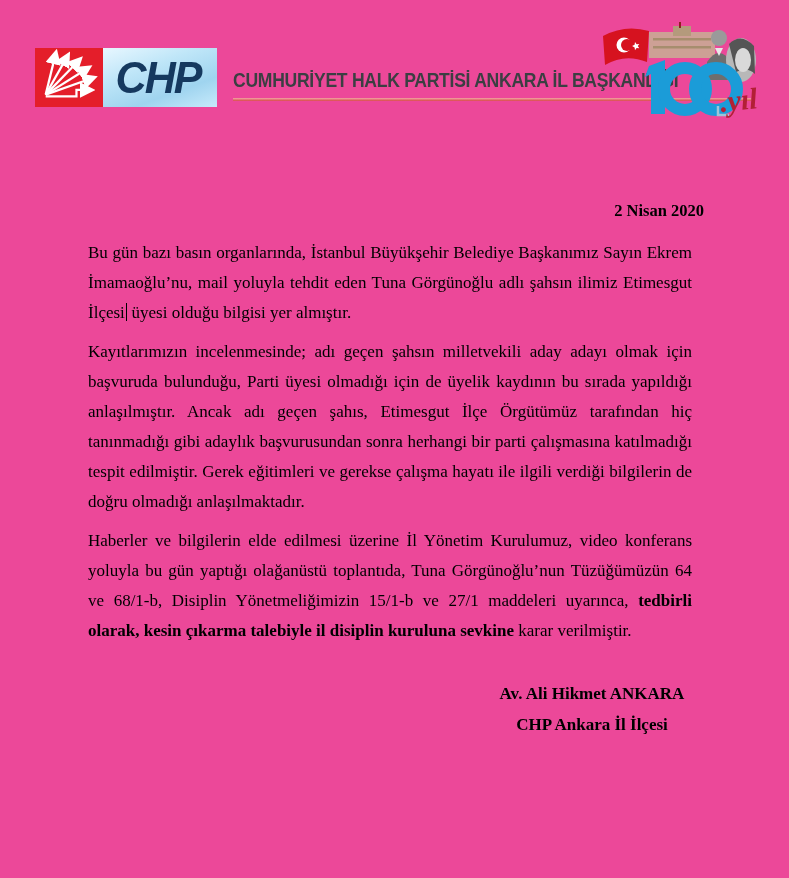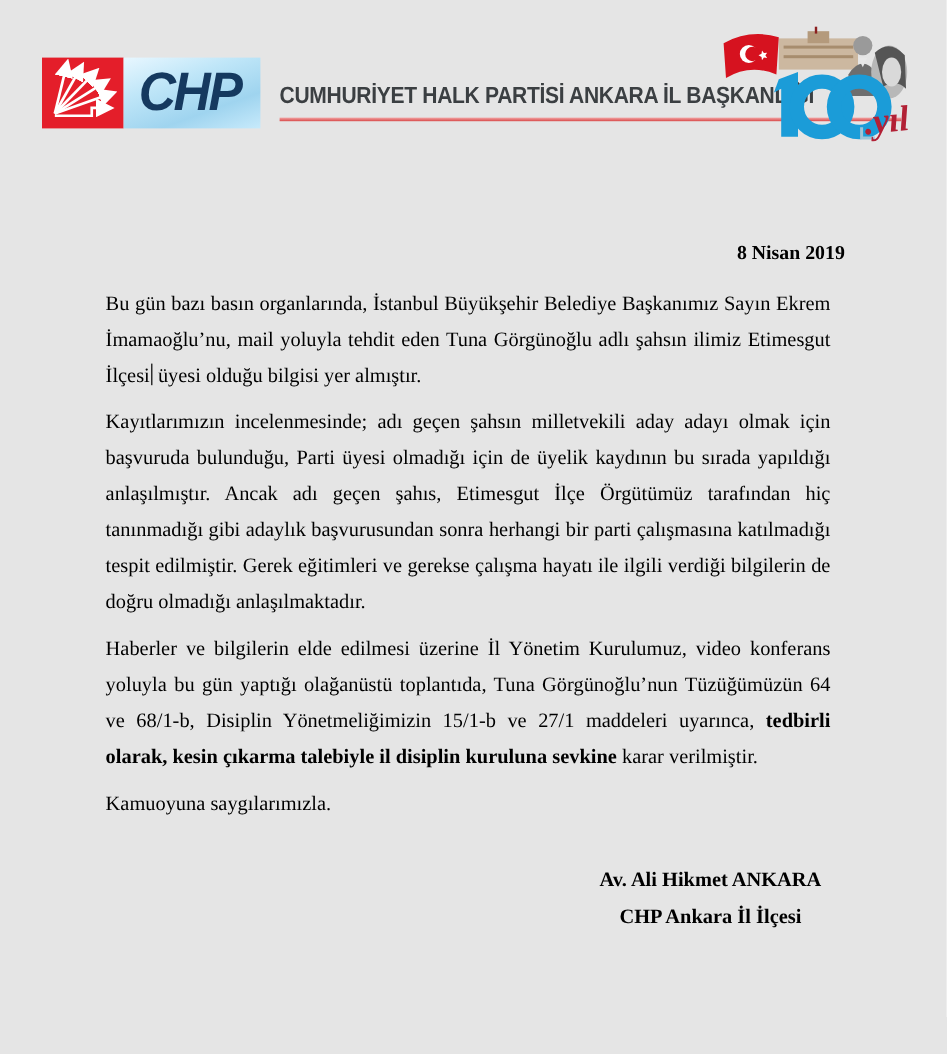--- a/index.html
+++ b/index.html
@@ -1,19 +1,19 @@
 <!DOCTYPE html>
 <html><head>
 <meta charset="utf-8">
 <style>
   html,body{margin:0;padding:0;background:#ffffff;}
   .page{
     position:relative;
     width:789px;height:878px;
-    background:#e5e5e5;
+    background:#ec4899;
     overflow:hidden;
     font-family:"Liberation Serif","DejaVu Serif",serif;
     color:#000;
   }
 
   
   .chp-logo{
     position:absolute;left:35px;top:48px;
     display:flex;width:182px;height:59px;
   }
@@ -144,29 +144,28 @@
         <circle cx="88" cy="67" r="21" fill="none" stroke="#1b9cd8" stroke-width="12"></circle>
         <circle cx="119" cy="67" r="21" fill="none" stroke="#1b9cd8" stroke-width="12"></circle>
         <polyline points="121,84 121,93 132,93" fill="none" stroke="#9fc4d8" stroke-width="2.5"></polyline>
       </g>
 
       <text x="124" y="90" fill="#b22035" font-family="Liberation Serif, DejaVu Serif, serif" font-style="italic" font-weight="bold" font-size="30" transform="rotate(-6 124 90)">.yıl</text>
     </svg>
   </div>
 
   <div class="letter-body">
-    <p class="letter-date">8 Nisan 2019</p>
+    <p class="letter-date">2 Nisan 2020</p>
 
     <div id="paras">
         <p class="para"><span>Bu gün bazı basın organlarında, İstanbul Büyükşehir Belediye Başkanımız Sayın Ekrem İmamaoğlu’nu, mail yoluyla tehdit eden Tuna Görgünoğlu adlı şahsın ilimiz Etimesgut İlçesi</span><span class="caret"></span><span> üyesi olduğu bilgisi yer almıştır.</span></p>
         <p class="para"><span>Kayıtlarımızın incelenmesinde; adı geçen şahsın milletvekili aday adayı olmak için başvuruda bulunduğu, Parti üyesi olmadığı için de üyelik kaydının bu sırada yapıldığı anlaşılmıştır. Ancak adı geçen şahıs, Etimesgut İlçe Örgütümüz tarafından hiç tanınmadığı gibi adaylık başvurusundan sonra herhangi bir parti çalışmasına katılmadığı tespit edilmiştir. Gerek eğitimleri ve gerekse çalışma hayatı ile ilgili verdiği bilgilerin de doğru olmadığı anlaşılmaktadır.</span></p>
         <p class="para"><span>Haberler ve bilgilerin elde edilmesi üzerine İl Yönetim Kurulumuz, video konferans yoluyla bu gün yaptığı olağanüstü toplantıda, Tuna Görgünoğlu’nun Tüzüğümüzün 64 ve 68/1-b, Disiplin Yönetmeliğimizin 15/1-b ve 27/1 maddeleri uyarınca, </span><span class="b">tedbirli olarak, kesin çıkarma talebiyle il disiplin kuruluna sevkine</span><span> karar verilmiştir.</span></p>
       </div>
 
-    <p class="closing">Kamuoyuna saygılarımızla.</p>
 
     <div class="signature">
       <div>Av. Ali Hikmet ANKARA</div>
       <div>CHP Ankara İl İlçesi</div>
     </div>
   </div>
 
 </div>
 
 </body></html>

